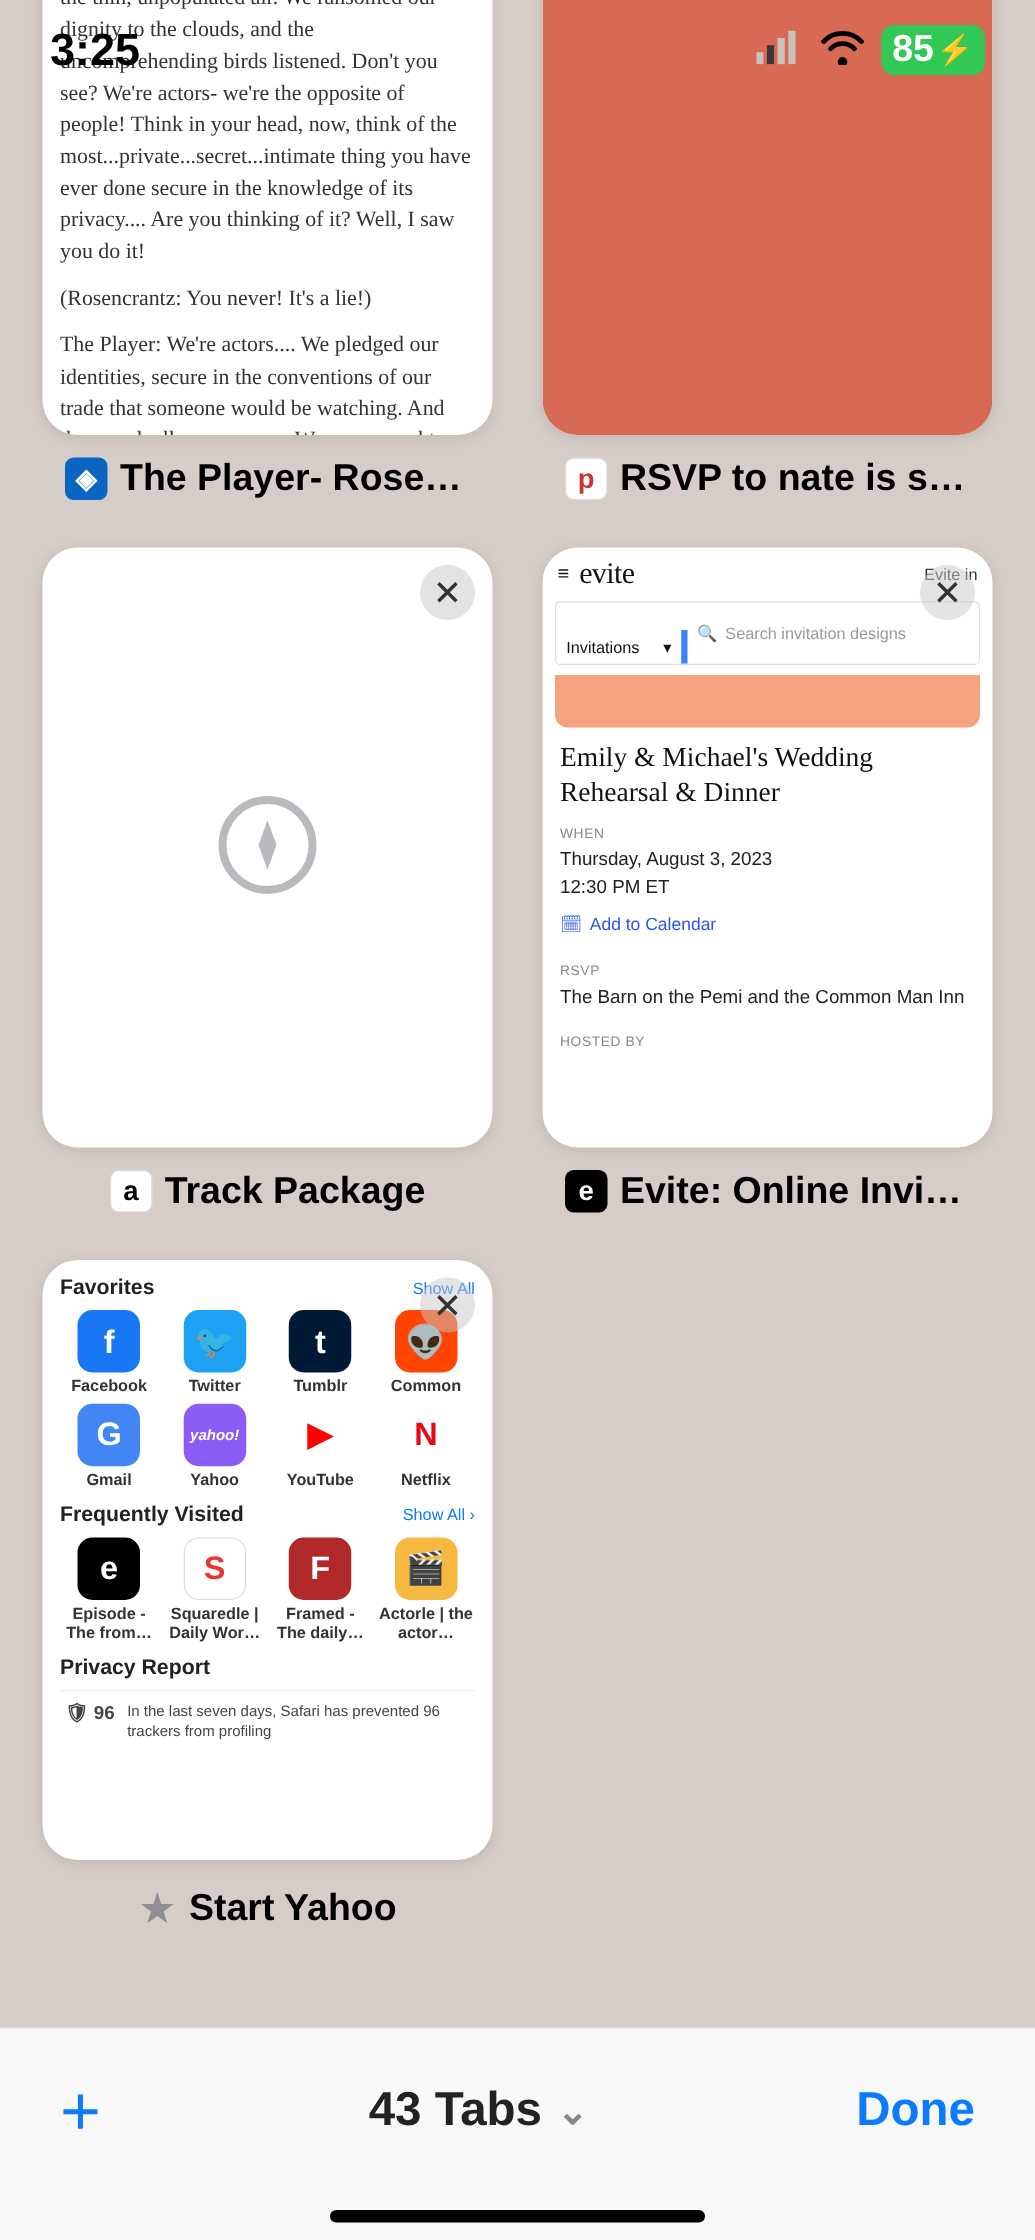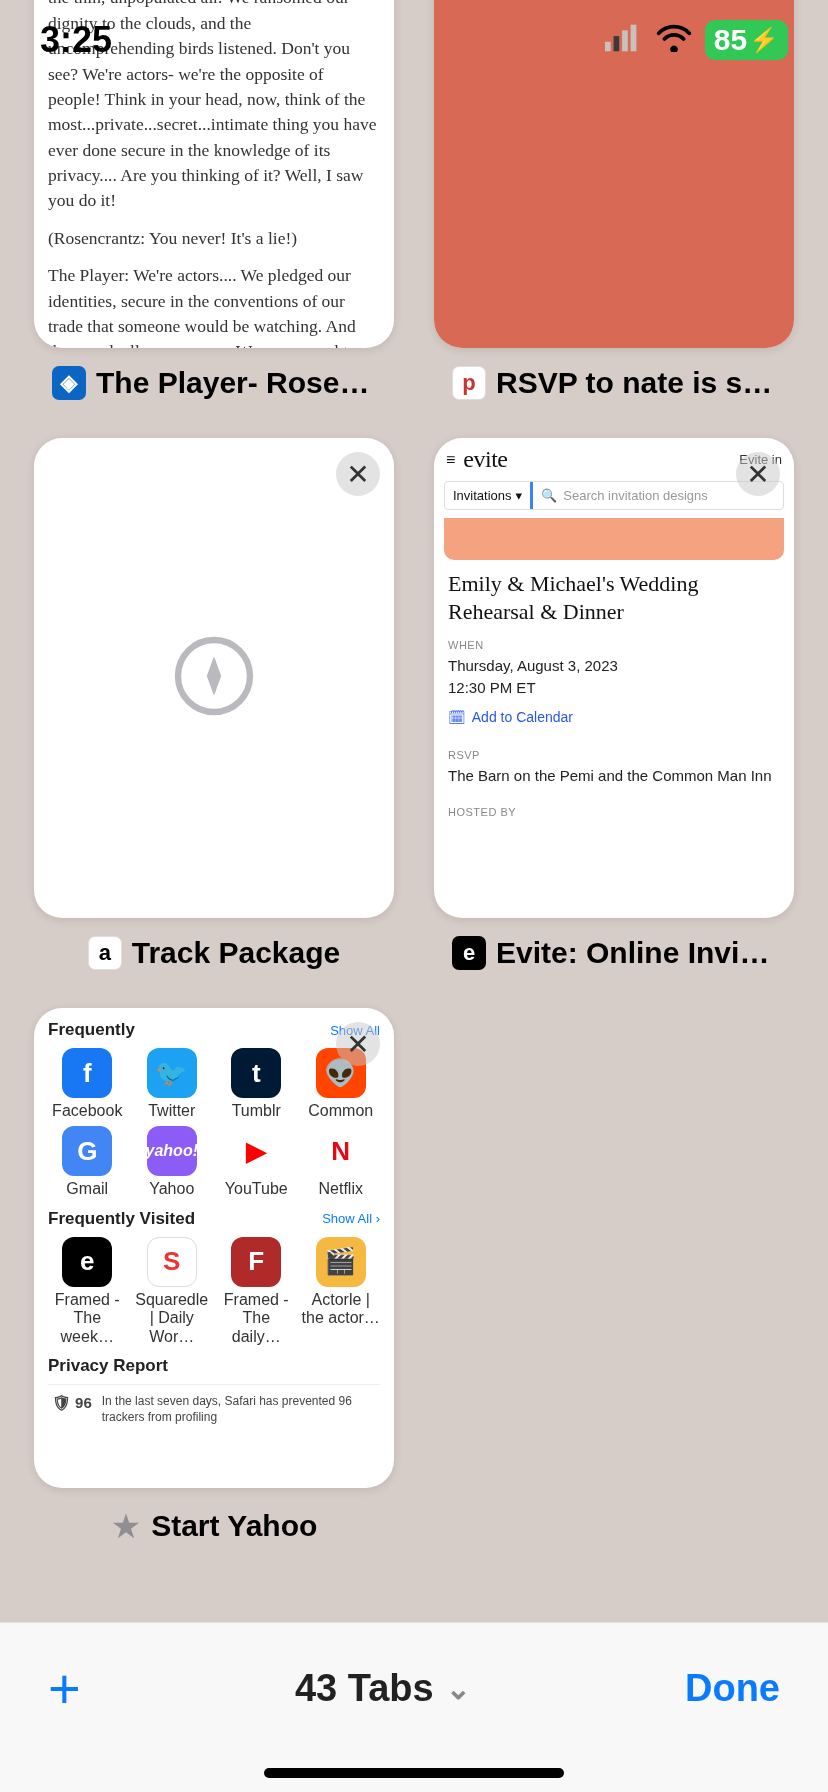--- a/index.html
+++ b/index.html
@@ -66,36 +66,36 @@
   .coral-fill { background: #d86a55; width:100%; height:100%; }
   
   .compass-wrap { height:100%; display:flex; align-items:center; justify-content:center; }
   .compass-icon svg { width: 90px; height: 90px; }
   
   .evite-wrap { font-size:14px; color:#111; }
   .evite-hdr { display:flex; align-items:center; justify-content:space-between; padding:8px 12px; }
   .evite-logo { font-family: Georgia, serif; font-size:24px; font-weight:500; letter-spacing:-0.5px;}
   .evite-signin { font-size:13px; color:#333; }
   .evite-search { display:flex; border:1px solid #ddd; margin:0 10px 8px 10px; border-radius:4px; overflow:hidden; }
-  .evite-dd { padding:6px 8px; border-right:3px solid #3b82f6; font-size:13px; display:flex; align-items:center; gap:4px;}
+  .evite-dd { padding:6px 8px; border-right:5px solid #3b82f6; font-size:13px; display:flex; align-items:center; gap:19px;margin-top:22px;}
   .evite-input { flex:1; padding:6px 8px; display:flex; align-items:center; gap:6px; color:#999; font-size:13px;}
   .evite-banner { margin:0 10px 10px 10px; height:42px; background:#f4a280; border-radius:0 0 10px 10px; }
   .evite-event-title { font-family: Georgia, serif; font-size:22px; font-weight:500; padding:0 14px; line-height:1.25; }
   .evite-section-lbl { font-size:11px; color:#888; letter-spacing:0.5px; padding:14px 14px 4px 14px;}
   .evite-val { font-size:15px; color:#222; padding:0 14px; line-height:1.45;}
   .evite-cal { color:#2a56e8; font-size:14px; padding:10px 14px; display:flex; align-items:center; gap:6px;}
   
   .sp-wrap { padding:12px 14px; font-size:12px; color:#222; }
   .sp-hdr { display:flex; justify-content:space-between; align-items:center; margin-bottom:8px;}
   .sp-hdr-title { font-size:17px; font-weight:700; }
   .sp-show { color:#0a7aff; font-size:13px; }
   .sp-grid { display:grid; grid-template-columns:repeat(4,1fr); gap:6px 6px; margin-bottom:10px;}
   .sp-item { text-align:center; }
   .sp-icon { width:50px; height:50px; border-radius:12px; margin:0 auto 4px auto; display:flex; align-items:center; justify-content:center; font-size:26px; font-weight:700; color:#fff;}
-  .sp-label { font-size:16px; color:#333; line-height:1.15; }
+  .sp-label { font-size:13px; color:#333; line-height:1.15;font-weight:bold; }
   .sp-priv { font-size:12px; line-height:1.35; color:#444; display:flex; gap:10px; align-items:flex-start; padding:8px 4px 0 4px; border-top:1px solid #eee; margin-top:6px;}
   .sp-priv-ct { font-weight:700; font-size:15px; display:flex; align-items:center; gap:4px;}
   
   .toolbar {
     position:absolute; bottom:0; left:0; right:0; height:170px;
     background:#f8f8f8; border-top:1px solid rgba(0,0,0,0.08);
     display:flex; align-items:center; justify-content:space-between;
     padding:0 48px 38px 48px;
   }
   .plus-btn { color:#0a7aff; font-size:56px; font-weight:300; }
@@ -193,21 +193,21 @@
       <span class="favicon" style="background:#000;color:#fff">e</span>
       <span class="tab-title">Evite: Online Invitation…</span>
     </div>
   </div>
 
   <div class="tab-card">
     <div class="tab-preview tall">
       <span class="close-btn">✕</span>
       <div class="sp-wrap">
         <div class="sp-hdr">
-          <span class="sp-hdr-title">Frequently</span>
+          <span class="sp-hdr-title">Favorites</span>
           <span class="sp-show">Show All</span>
         </div>
         <div class="sp-grid" id="sp-fav-grid">
             <div class="sp-item">
               <div class="sp-icon" style="background: rgb(24, 119, 242); color: rgb(255, 255, 255);">f</div>
               <div class="sp-label">Facebook</div>
             </div>
             <div class="sp-item">
               <div class="sp-icon" style="background: rgb(29, 161, 242); color: rgb(255, 255, 255);">🐦</div>
               <div class="sp-label">Twitter</div>
@@ -218,40 +218,40 @@
             </div>
             <div class="sp-item">
               <div class="sp-icon" style="background: rgb(255, 69, 0); color: rgb(255, 255, 255);">👽</div>
               <div class="sp-label">Common</div>
             </div>
             <div class="sp-item">
               <div class="sp-icon" style="background: rgb(66, 133, 244); color: rgb(255, 255, 255);">G</div>
               <div class="sp-label">Gmail</div>
             </div>
             <div class="sp-item">
-              <div class="sp-icon" style="background: rgb(139, 92, 246); font-size: 16px; font-style: italic; color: rgb(255, 255, 255);">yahoo!</div>
+              <div class="sp-icon" style="background: rgb(139, 92, 246); font-size: 12px; font-style: italic; color: rgb(255, 255, 255);">yahoo!</div>
               <div class="sp-label">Yahoo</div>
             </div>
             <div class="sp-item">
               <div class="sp-icon" style="background: rgb(255, 255, 255); color: rgb(255, 0, 0);">▶</div>
               <div class="sp-label">YouTube</div>
             </div>
             <div class="sp-item">
               <div class="sp-icon" style="background: rgb(255, 255, 255); color: rgb(229, 9, 20);">N</div>
               <div class="sp-label">Netflix</div>
             </div>
           </div>
         <div class="sp-hdr">
           <span class="sp-hdr-title">Frequently Visited</span>
           <span class="sp-show"><span>Show All</span> ›</span>
         </div>
         <div class="sp-grid" id="sp-freq-grid">
             <div class="sp-item">
               <div class="sp-icon" style="background: rgb(0, 0, 0); color: rgb(255, 255, 255);">e</div>
-              <div class="sp-label">Framed - The week…</div>
+              <div class="sp-label">Episode - The from…</div>
             </div>
             <div class="sp-item">
               <div class="sp-icon" style="background: rgb(255, 255, 255); border: 1px solid rgb(221, 221, 221); color: rgb(238, 51, 51);">S</div>
               <div class="sp-label">Squaredle | Daily Wor…</div>
             </div>
             <div class="sp-item">
               <div class="sp-icon" style="background: rgb(176, 42, 42); color: rgb(255, 255, 255);">F</div>
               <div class="sp-label">Framed - The daily…</div>
             </div>
             <div class="sp-item">

